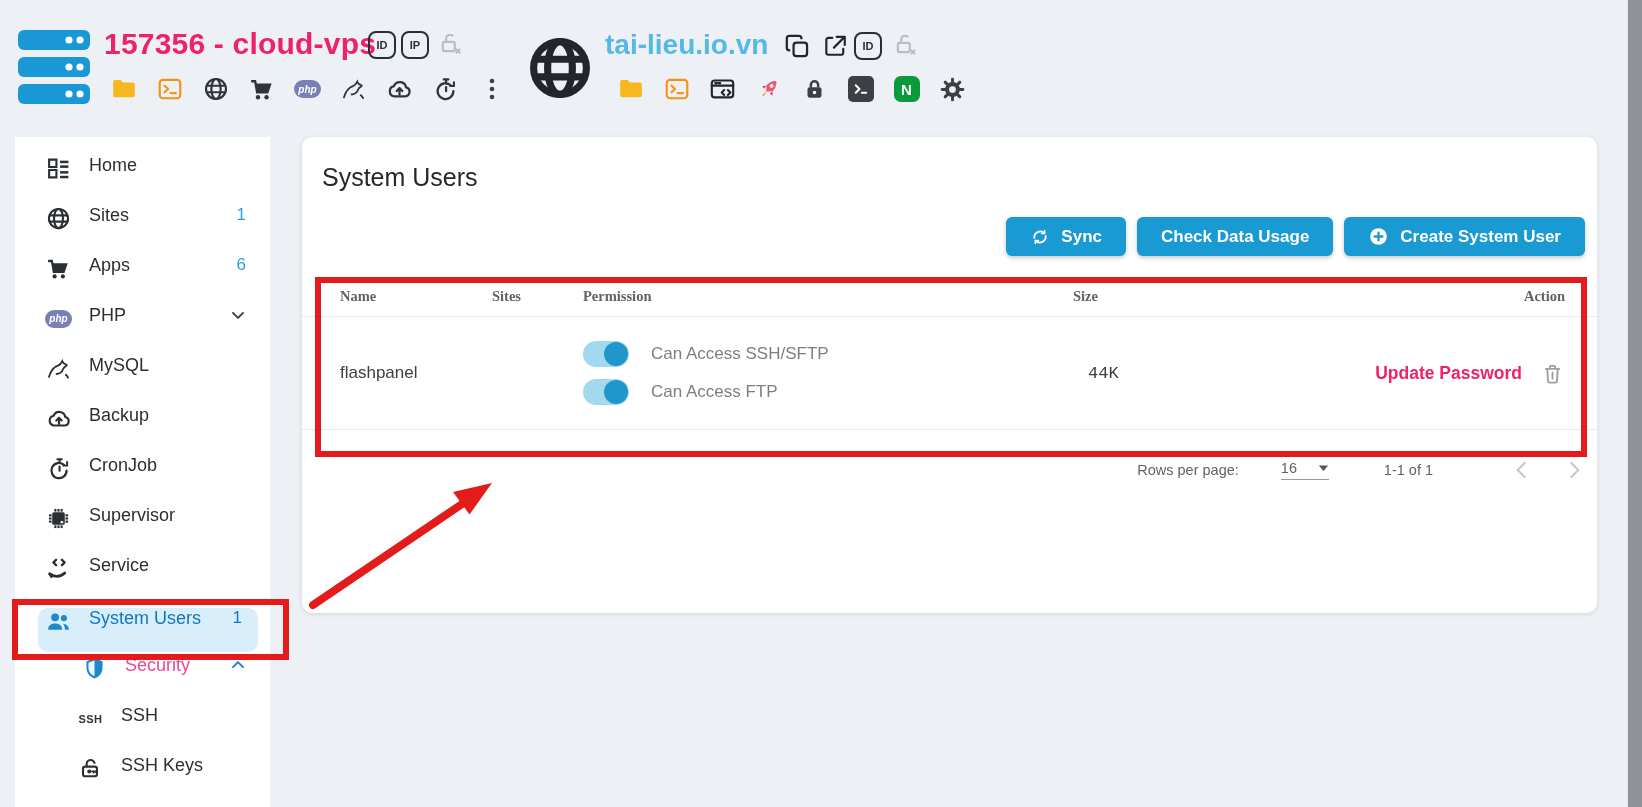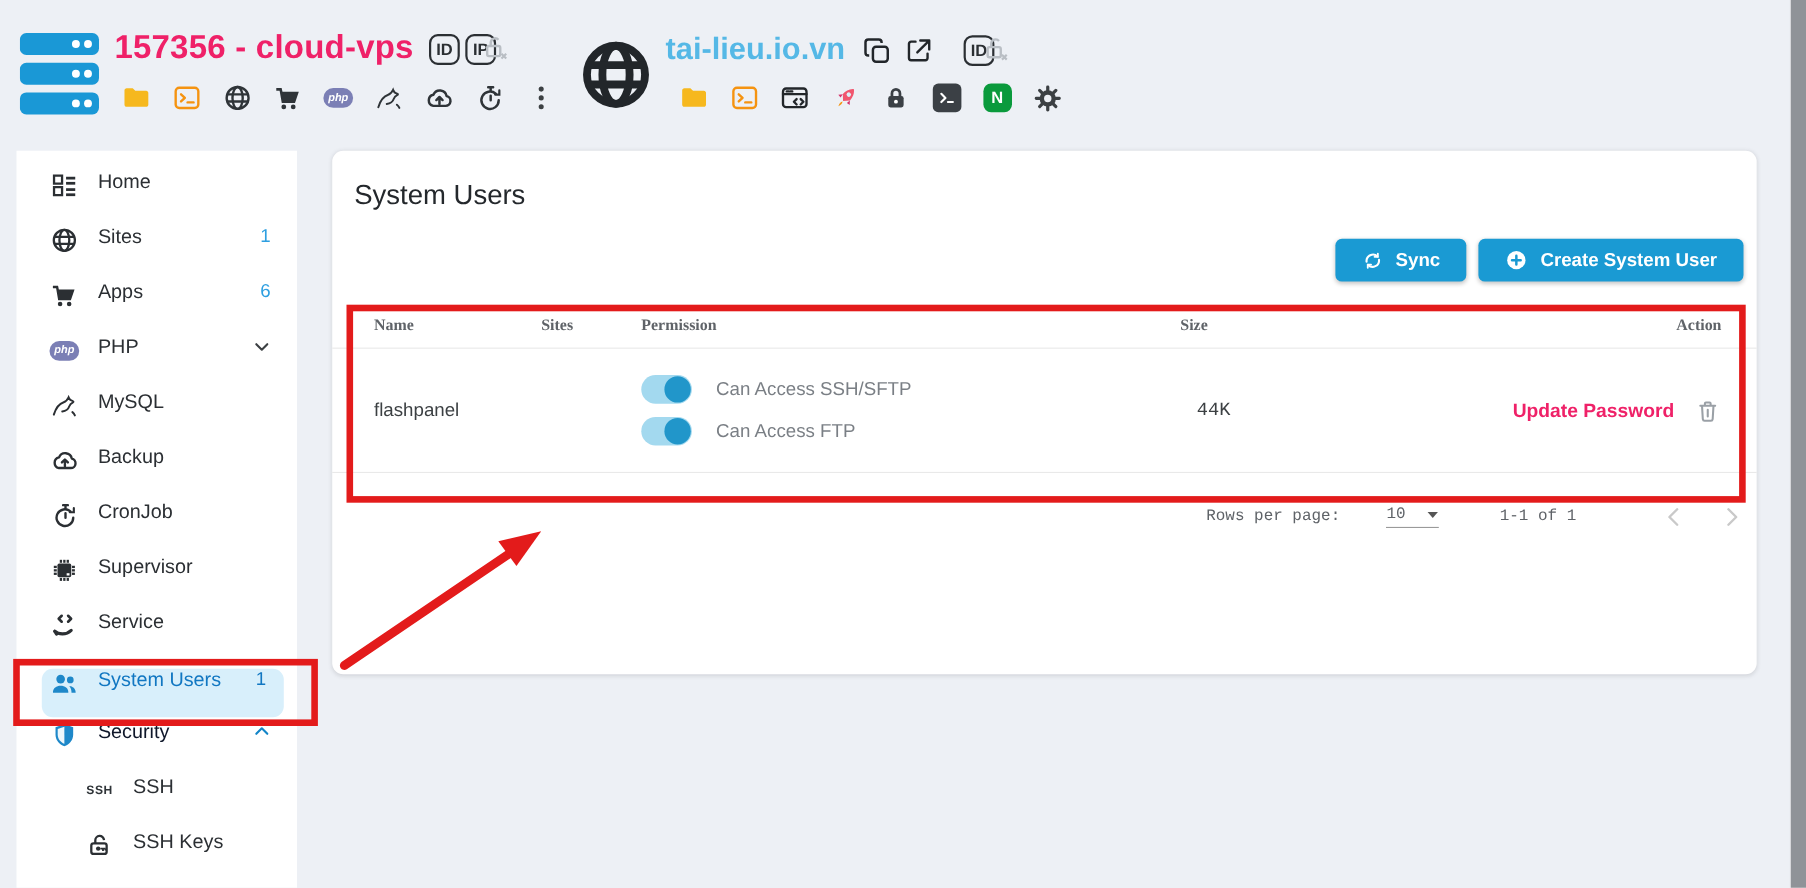--- a/index.html
+++ b/index.html
@@ -11,21 +11,21 @@
     overflow:hidden;
     color:#2b2f33;
   }
   svg { display:block; }
 
   
   .hdr { position:absolute; left:0; top:0; width:1642px; height:137px; }
   .srv-logo { position:absolute; left:18px; top:30px; }
   .srv-title { position:absolute; left:104px; top:27px; font-size:30px; font-weight:bold; color:#ef2168; letter-spacing:.2px; }
   .badge { position:absolute; top:31px; width:28px; height:28px; border:2px solid #2b2f33; border-radius:8px;
-           display:flex; align-items:center; justify-content:center; font-size:15px; font-weight:bold; background:transparent;margin-left:22px; }
+           display:flex; align-items:center; justify-content:center; font-size:11px; font-weight:bold; background:transparent; }
   .badge.id1 { left:368px; } .badge.ip1 { left:401px; }
   .lockx1 { position:absolute; left:438px; top:31px; }
   .tools { position:absolute; top:74px; display:flex; align-items:center; gap:19px; height:30px; }
   .tools1 { left:110px; }
   .tools2 { left:617px; }
   .tool { width:27px; height:27px; display:flex; align-items:center; justify-content:center; cursor:pointer; }
   .globe-big { position:absolute; left:527px; top:35px; }
   .site-title { position:absolute; left:605px; top:29px; font-size:28px; font-weight:bold; color:#55b8e6; }
   .site-ico { position:absolute; top:33px; }
   .copy-ic { left:784px; } .ext-ic { left:822px; }
@@ -39,21 +39,21 @@
   
   .sidebar { position:absolute; left:15px; top:137px; width:255px; height:670px; background:#fff; }
   .s-list { padding-top:18px; }
   .s-item { height:50px; display:flex; align-items:flex-start; padding:0 20px 0 30px; font-size:18px; color:#2b2f33; cursor:pointer; }
   .s-icon { width:27px; height:27px; margin-right:17px; display:flex; align-items:center; justify-content:center; flex:none; }
   .s-label { flex:1; }
   .s-count { font-size:17px; color:#2e9fe0; margin-right:4px; }
   .s-chev { margin-right:2px; }
   .s-item.active { height:44px; margin:3px 12px 3px 23px; padding:0 12px 0 7px; background:#d8effb; border-radius:10px; color:#1177c2; }
   .s-item.active .s-count { color:#1177c2; }
-  .s-item.blue { color:#0f172a; }
+  .s-item.blue { color:#ec4899;margin-left:36px; }
   .s-sub { padding-left:62px; }
   .ssh-txt { font-size:11px; font-weight:800; letter-spacing:.5px; color:#2f3438; }
 
   
   .card { position:absolute; left:302px; top:137px; width:1295px; height:476px; background:#fff; border-radius:10px;
           box-shadow:0 1px 4px rgba(60,64,67,.16); }
   .card-title { position:absolute; left:20px; top:26px; font-size:25px; color:#24282c; }
   .btn-row { position:absolute; top:80px; right:12px; display:flex; gap:11px; }
   .btn { height:39px; background:#1a9ad3; color:#fff; font-weight:bold; font-size:17px; border:none; border-radius:6px;
          display:flex; align-items:center; gap:11px; padding:0 24px; cursor:pointer; box-shadow:0 2px 4px rgba(0,0,0,.22);
@@ -63,21 +63,21 @@
            font-size:14.5px; font-weight:bold; color:#5f6368;font-family:Liberation Serif, serif; }
   .thead .right, .trow .right { text-align:right; }
   .trow { position:absolute; left:0; top:180px; width:100%; height:113px; border-bottom:1px solid #e9e9e9; font-size:17px; color:#3c4043; }
   .perm-col { display:flex; flex-direction:column; gap:12px; }
   .perm { display:flex; align-items:center; gap:22px; color:#7a7f85; }
   .toggle { width:46px; height:26px; background:#a3d9ef; border-radius:13px; position:relative; cursor:pointer; flex:none; }
   .toggle .knob { position:absolute; top:1px; right:1px; width:24px; height:24px; border-radius:50%; background:#2196ca; }
   .size-val { padding-left:15px;font-family:Liberation Mono, monospace; }
   .action-col { display:flex; justify-content:flex-end; align-items:center; gap:18px; }
   .upd { color:#ef2168; font-weight:bold; font-size:17.5px; cursor:pointer; }
-  .pager { position:absolute; right:10px; top:320px; display:flex; align-items:center; font-size:14.5px; color:#5f6368;font-family:Liberation Mono, monospace; }
+  .pager { position:absolute; right:10px; top:320px; display:flex; align-items:center; font-size:14.5px; color:#5f6368; }
   .pager .lbl { margin-right:42px; }
   .pp-select { display:flex; align-items:center; justify-content:space-between; width:48px; border-bottom:1px solid #9a9a9a;
                padding-bottom:3px; margin-right:55px; cursor:pointer; }
   .pp-range { margin-right:50px; }
   .pchev { cursor:pointer; margin-left:26px; }
 
   
   .ann { position:absolute; border:6px solid #e31b1b; z-index:50; pointer-events:none; }
   .ann-table { left:315px; top:277px; width:1272px; height:180px; }
   .ann-side  { left:12px;  top:599px; width:277px; height:61px; }
@@ -446,20 +446,23 @@
         <svg width="20" height="20" viewBox="0 0 24 24" fill="none" stroke="#fff" stroke-width="2.3" stroke-linecap="round">
           <path d="M5.2 13a7 7 0 0 1 11.9-5.6"></path>
             <path d="M17.5 4.2v3.6h-3.6" stroke-width="2"></path>
           <path d="M18.8 11a7 7 0 0 1-11.9 5.6"></path>
             <path d="M6.5 19.8v-3.6h3.6" stroke-width="2"></path>
         </svg>
       </span>
       <span>Sync</span>
     </button>
     <button class="btn">
+      <span>Check Data Usage</span>
+    </button>
+    <button class="btn">
       <span>
         <svg width="21" height="21" viewBox="0 0 24 24">
           <circle cx="12" cy="12" r="9.5" fill="#fff"></circle>
           <path d="M12 7.5v9M7.5 12h9" stroke="#1a9ad3" stroke-width="2.6" stroke-linecap="round"></path>
         </svg>
       </span>
       <span>Create System User</span>
     </button>
   </div>
 
@@ -497,21 +500,21 @@
           <path d="M7 7.7l.7 11.6c.1.8.7 1.4 1.5 1.4h5.6c.8 0 1.4-.6 1.5-1.4l.7-11.6"></path>
           <path d="M12 11v6"></path>
         </svg>
       </span>
     </div>
   </div>
 
   <div class="pager">
     <span class="lbl">Rows per page:</span>
     <span class="pp-select">
-      <span>10</span>
+      <span>16</span>
       <svg width="11" height="8" viewBox="0 0 11 8">
           <path d="M0.8 1.5h9.4L5.5 7z" fill="#555"></path>
         </svg>
     </span>
     <span class="pp-range">1-1 of 1</span>
     <span class="pchev">
       <svg width="26" height="26" viewBox="0 0 24 24" fill="none" stroke="#c9c9c9" stroke-width="2" stroke-linecap="round" stroke-linejoin="round">
           <path d="M14.5 5.5 8 12l6.5 6.5"></path>
         </svg>
     </span>

